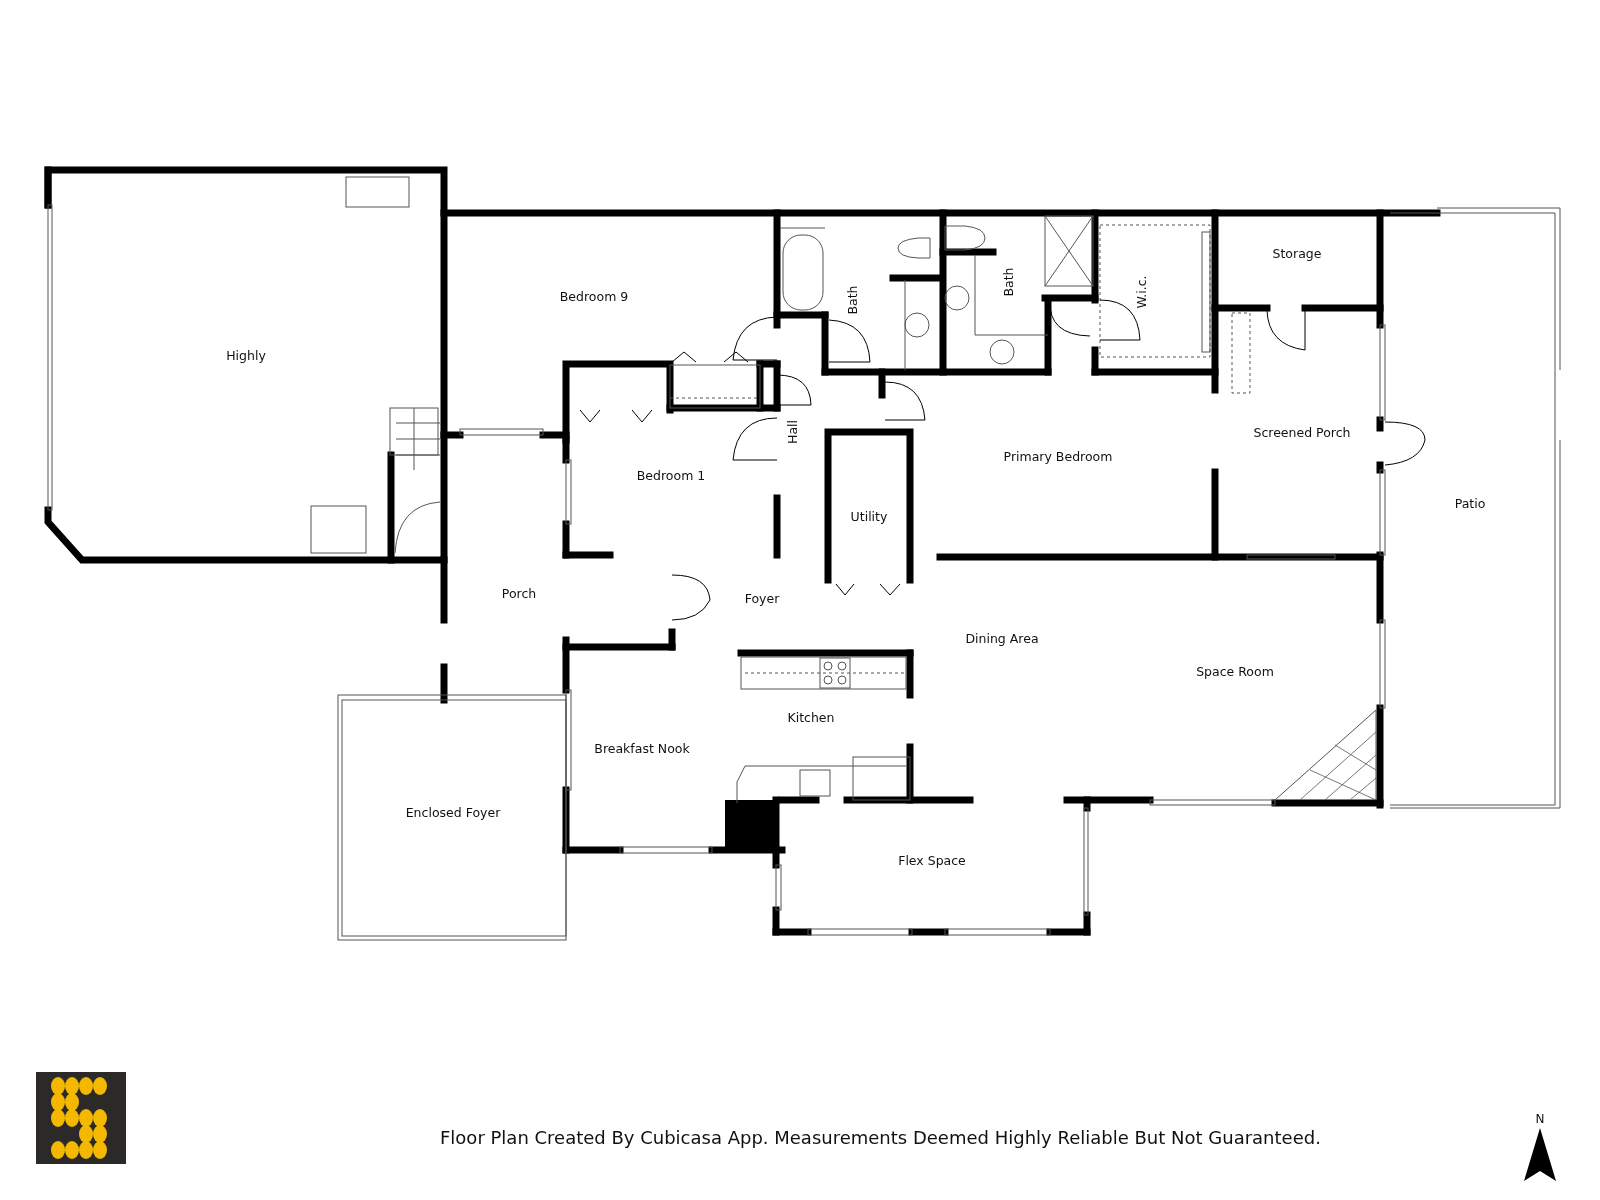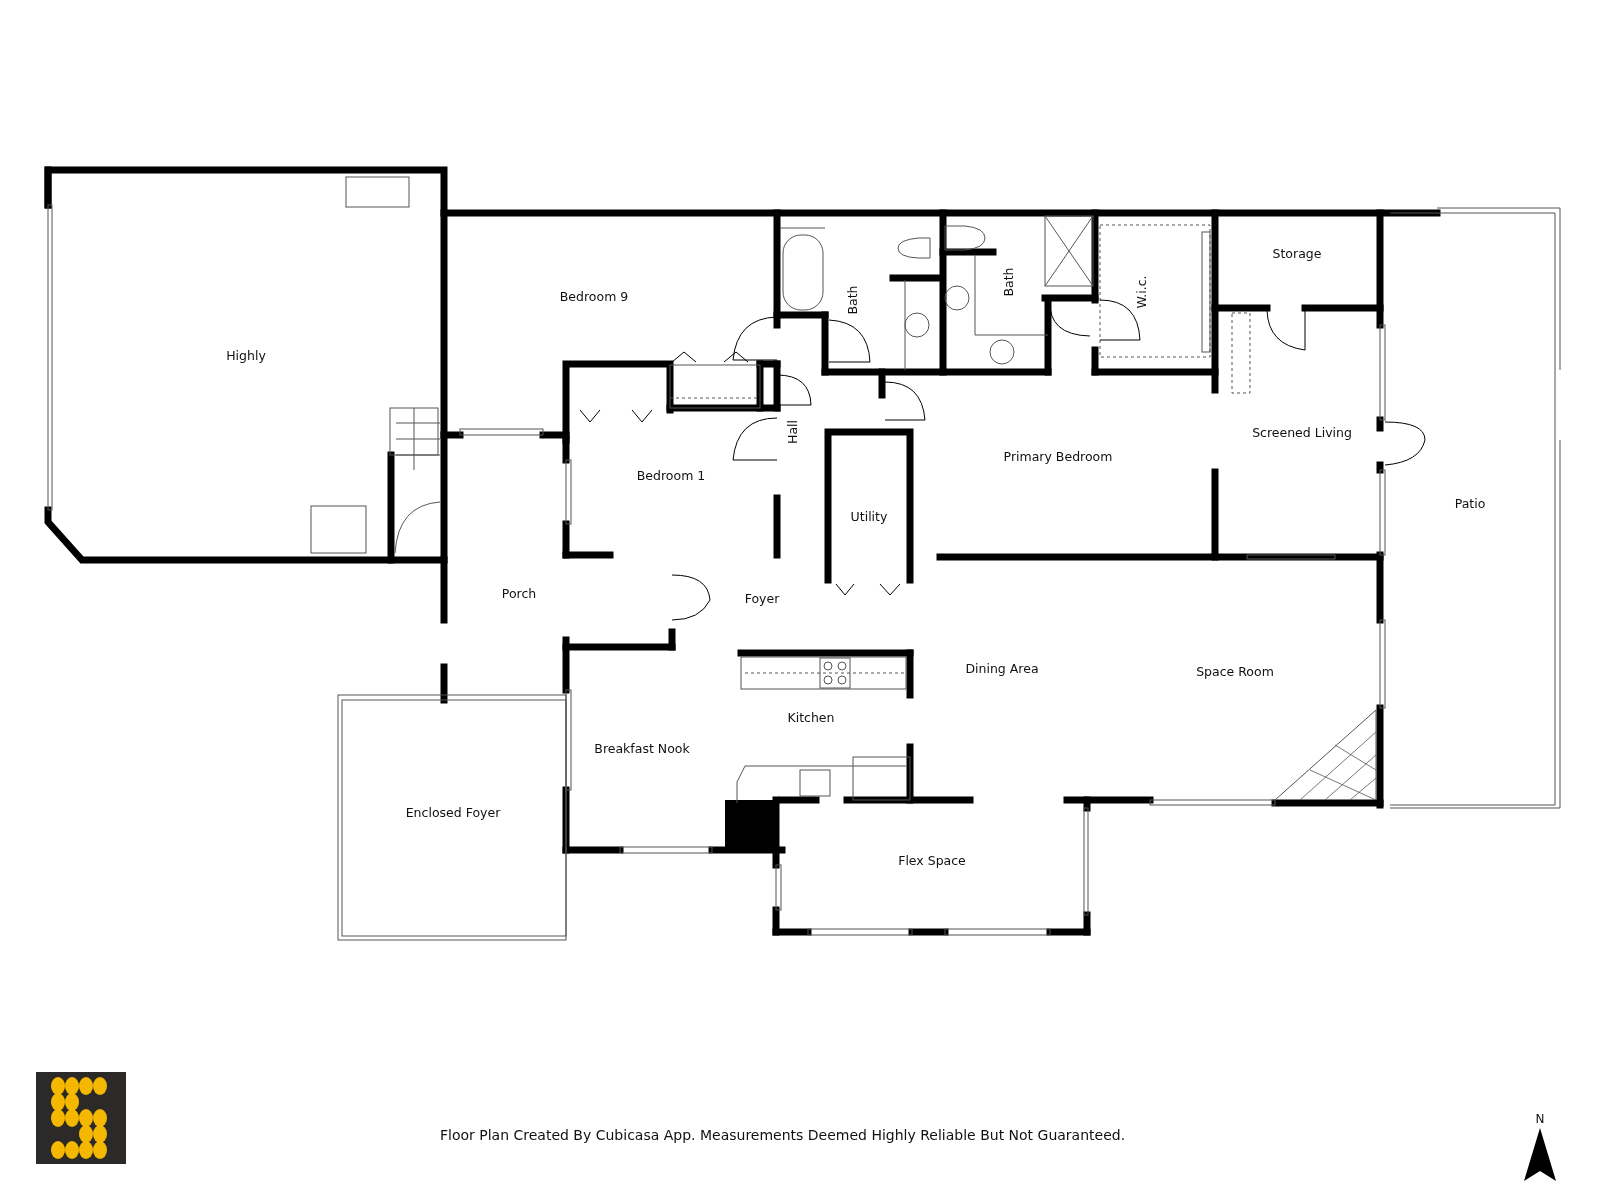--- a/index.html
+++ b/index.html
@@ -1,20 +1,20 @@
 <!DOCTYPE html>
 <html><head>
 <meta charset="utf-8">
 <style>
   html, body { margin:0; padding:0; background:#ffffff; }
   body { width:1600px; height:1200px; position:relative; overflow:hidden; font-family:"DejaVu Sans", sans-serif; }
   #plan { position:absolute; left:0; top:0; width:1600px; height:1200px; }
   .room-label { position:absolute; font-size:12.5px; color:#111; white-space:nowrap; transform:translate(-50%,-50%); }
   .room-label.vertical { transform:translate(-50%,-50%) rotate(-90deg); }
-  .footer { position:absolute; left:440px; top:1127px; font-size:14px; color:#111; white-space:nowrap; }
+  .footer { position:absolute; left:440px; top:1127px; font-size:18px; color:#111; white-space:nowrap; }
   .logo { position:absolute; left:36px; top:1072px; width:90px; height:92px; background:#2b2a28; }
   .logo svg { width:90px; height:92px; }
   .north { position:absolute; left:1520px; top:1112px; width:40px; height:80px; }
   .north-n { position:absolute; left:0; top:0; width:40px; text-align:center; font-size:12px; color:#111; }
 </style>
 </head>
 <body>
 
 <svg id="plan" viewBox="0 0 1600 1200" xmlns="http://www.w3.org/2000/svg">
   <g fill="none" stroke="#000" stroke-width="7" stroke-linecap="square">
@@ -189,25 +189,25 @@
   <span class="room-label" style="left:246px;top:355px">Highly</span>
   <span class="room-label" style="left:594px;top:296px">Bedroom 9</span>
   <span class="room-label vertical" style="left:852px;top:300px">Bath</span>
   <span class="room-label vertical" style="left:1008px;top:282px">Bath</span>
   <span class="room-label vertical" style="left:1141px;top:292px">W.i.c.</span>
   <span class="room-label" style="left:1297px;top:253px">Storage</span>
   <span class="room-label" style="left:671px;top:475px">Bedroom 1</span>
   <span class="room-label vertical" style="left:792px;top:432px">Hall</span>
   <span class="room-label" style="left:869px;top:516px">Utility</span>
   <span class="room-label" style="left:1058px;top:456px">Primary Bedroom</span>
-  <span class="room-label" style="left:1302px;top:432px">Screened Living</span>
+  <span class="room-label" style="left:1302px;top:432px">Screened Porch</span>
   <span class="room-label" style="left:1470px;top:503px">Patio</span>
   <span class="room-label" style="left:519px;top:593px">Porch</span>
   <span class="room-label" style="left:762px;top:598px">Foyer</span>
-  <span class="room-label" style="left:1002px;top:668px">Dining Area</span>
+  <span class="room-label" style="left:1002px;top:638px">Dining Area</span>
   <span class="room-label" style="left:1235px;top:671px">Space Room</span>
   <span class="room-label" style="left:811px;top:717px">Kitchen</span>
   <span class="room-label" style="left:642px;top:748px">Breakfast Nook</span>
   <span class="room-label" style="left:453px;top:812px">Enclosed Foyer</span>
   <span class="room-label" style="left:932px;top:860px">Flex Space</span>
 </div>
 
 <div class="logo">
   <svg viewBox="0 0 90 92">
     <g fill="#f5b800">

